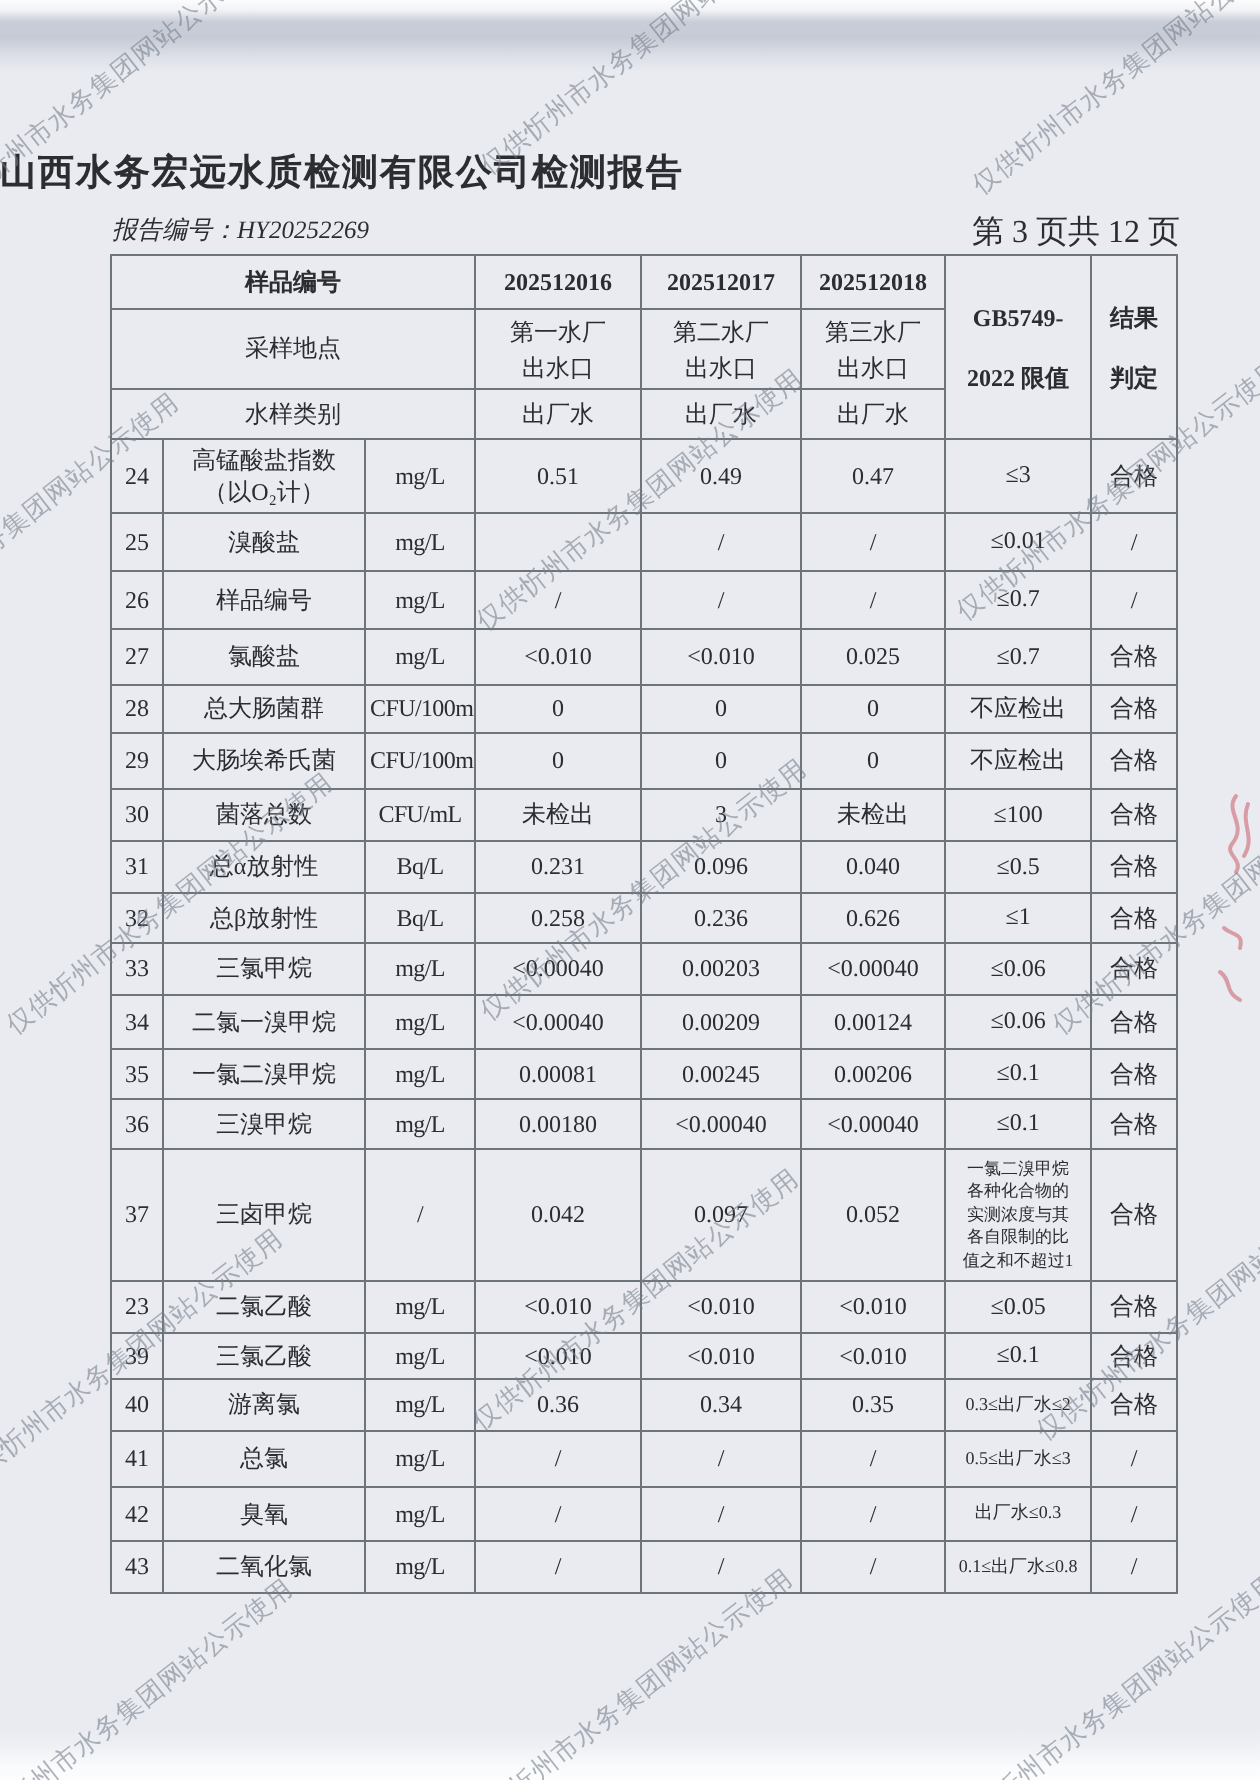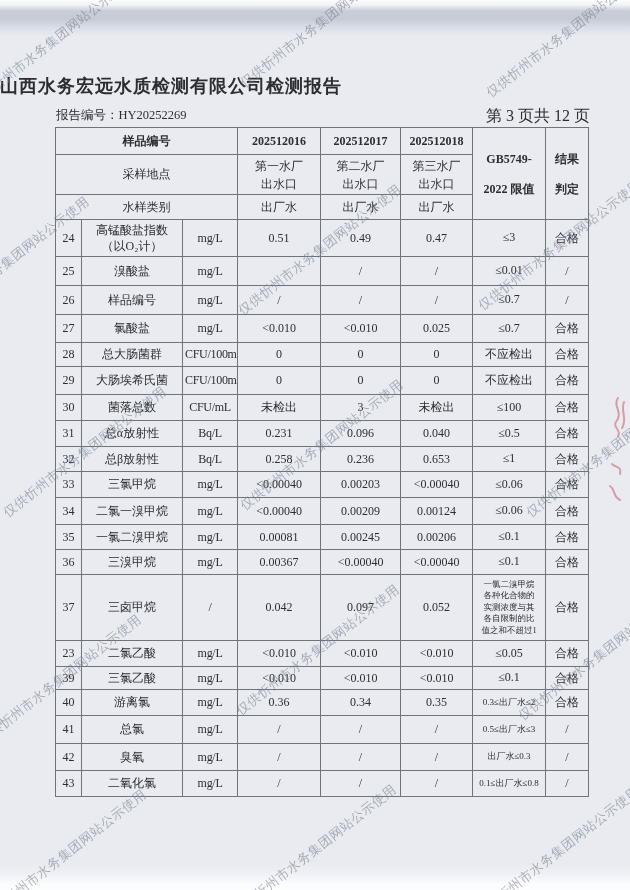--- a/index.html
+++ b/index.html
@@ -7,21 +7,21 @@
     width:630px;height:890px;position:relative;overflow:hidden;
     background:#e9ebf1;color:#2c2d31;
     font-family:"Liberation Serif","DejaVu Serif",serif;
   }
   .band-top{position:absolute;top:0;left:0;width:630px;height:36px;z-index:0;
     background:linear-gradient(180deg,#fcfcfd 0px,#f2f3f6 5px,#c9cdd7 11px,#c6cbd5 19px,#dcdfe7 28px,#e9ebf1 36px);}
   .band-bottom{position:absolute;bottom:0;left:0;width:630px;height:26px;z-index:0;
     background:linear-gradient(180deg,rgba(233,235,241,0) 0%,#eff0f4 35%,#fafbfc 75%,#fdfdfe 100%);}
   .title{position:absolute;top:74px;left:0;width:630px;text-align:left;
     font-size:18px;font-weight:bold;letter-spacing:1px;z-index:2;}
-  .report-no{position:absolute;left:56px;top:107px;font-size:12.5px;z-index:2;}
+  .report-no{position:absolute;left:56px;top:107px;font-size:12.5px;z-index:2;font-style:italic;}
   .page-no{position:absolute;right:40px;top:106px;font-size:16px;z-index:2;}
 
   table.report{position:absolute;left:55px;top:127px;width:533px;z-index:1;
     border-collapse:collapse;table-layout:fixed;}
   .report td{border:1px solid #6e757a;text-align:center;vertical-align:middle;
     font-size:12px;padding:1px 2px;overflow:hidden;}
   thead tr:nth-child(1){height:27px;font-weight:bold;}
   thead tr:nth-child(2){height:40px;}
   thead tr:nth-child(3){height:25px;}
   .loc{white-space:pre-line;line-height:1.5;}
@@ -192,21 +192,21 @@
     <td class="c-val">0.040</td>
     <td class="c-limit">≤0.5</td>
     <td class="c-result">合格</td>
   </tr>
       <tr>
     <td class="c-no">32</td>
     <td class="c-name">总β放射性</td>
     <td class="c-unit">Bq/L</td>
     <td class="c-val">0.258</td>
     <td class="c-val">0.236</td>
-    <td class="c-val">0.653</td>
+    <td class="c-val">0.626</td>
     <td class="c-limit">≤1</td>
     <td class="c-result">合格</td>
   </tr>
       <tr>
     <td class="c-no">33</td>
     <td class="c-name">三氯甲烷</td>
     <td class="c-unit">mg/L</td>
     <td class="c-val">&lt;0.00040</td>
     <td class="c-val">0.00203</td>
     <td class="c-val">&lt;0.00040</td>
@@ -230,21 +230,21 @@
     <td class="c-val">0.00081</td>
     <td class="c-val">0.00245</td>
     <td class="c-val">0.00206</td>
     <td class="c-limit">≤0.1</td>
     <td class="c-result">合格</td>
   </tr>
       <tr>
     <td class="c-no">36</td>
     <td class="c-name">三溴甲烷</td>
     <td class="c-unit">mg/L</td>
-    <td class="c-val">0.00367</td>
+    <td class="c-val">0.00180</td>
     <td class="c-val">&lt;0.00040</td>
     <td class="c-val">&lt;0.00040</td>
     <td class="c-limit">≤0.1</td>
     <td class="c-result">合格</td>
   </tr>
       <tr>
     <td class="c-no">37</td>
     <td class="c-name">三卤甲烷</td>
     <td class="c-unit">/</td>
     <td class="c-val">0.042</td>

